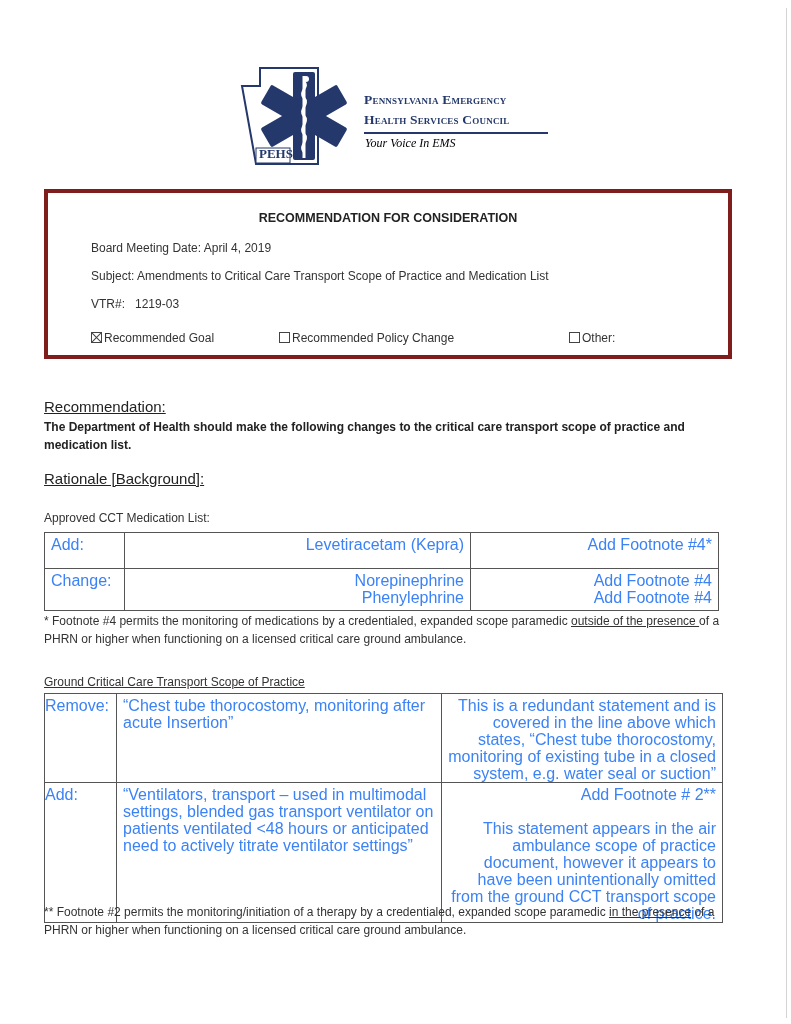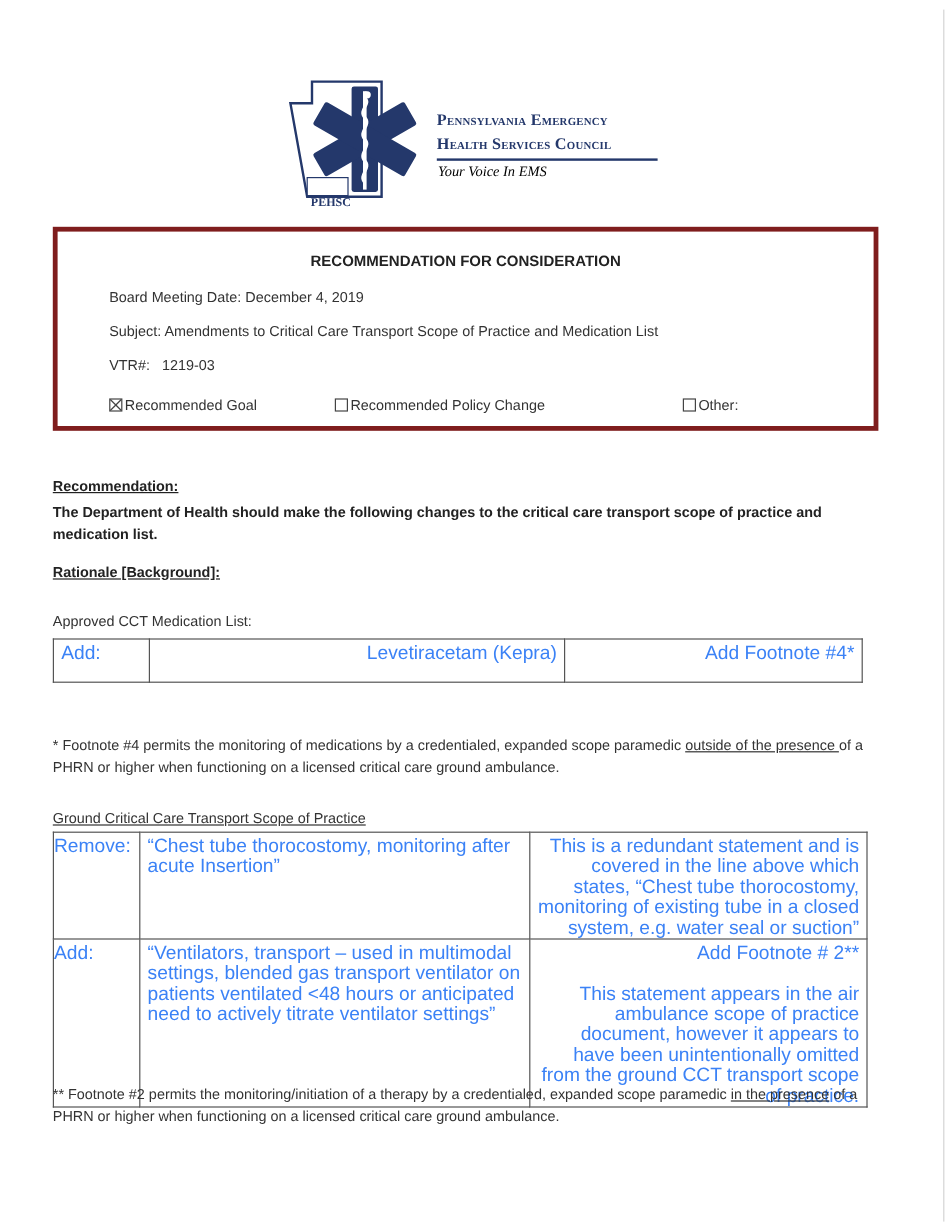--- a/index.html
+++ b/index.html
@@ -28,21 +28,21 @@
   .vtr-value { margin-left: 10px; }
   .committee { position: absolute; left: 277px; top: 104px; font-size: 12px; color: #333; white-space: nowrap; }
   .check { position: absolute; top: 138px; font-size: 12px; color: #333; white-space: nowrap; }
   .check .box { display: inline-block; width: 9px; height: 9px; border: 1px solid #444; position: relative; margin-right: 2px; vertical-align: -1px; }
   .check .box.x::before, .check .box.x::after { content: ""; position: absolute; left: 4px; top: -2px; width: 1px; height: 13px; background: #444; }
   .check .box.x::before { transform: rotate(45deg); }
   .check .box.x::after { transform: rotate(-45deg); }
   .c1 { left: 43px; } .c2 { left: 231px; } .c3 { left: 508px; padding-left: 13px; }
 
   
-  .heading-u { position: absolute; left: 44px; font-weight: bold; font-size: 12px; text-decoration: underline; color: #222; }
+  .heading-u { position: absolute; left: 44px; font-weight: normal; font-size: 15px; text-decoration: underline; color: #222; }
   .h-rec { top: 398px; }
   .h-rat { top: 470px; }
   .rec-text { position: absolute; left: 44px; top: 418px; width: 690px; font-weight: bold; font-size: 12px; line-height: 18px; color: #222; }
   .plain { position: absolute; left: 44px; font-size: 12px; color: #333; }
   .p-med { top: 511px; }
   .p-ground { top: 675px; text-decoration: underline; }
 
   
   table.doc { position: absolute; border-collapse: collapse; font-size: 16px; color: #3b82f6; }
   table.doc td { border: 1.5px solid #555; vertical-align: top; padding: 3px 6px 0 6px; line-height: 17px; }
@@ -81,32 +81,32 @@
       <rect x="-11" y="-44" width="22" height="88" rx="2" transform="rotate(60)"></rect>
       <rect x="-11" y="-44" width="22" height="88" rx="2" transform="rotate(-60)"></rect>
     </g>
 
     <rect x="64.5" y="12" width="3" height="82" fill="#ffffff"></rect>
     <path d="M66 18 C72 22 60 28 66 34 C72 40 60 46 66 52 C72 58 60 64 66 70 C72 76 60 82 66 88" fill="none" stroke="#ffffff" stroke-width="2.5"></path>
     <circle cx="68" cy="15" r="3" fill="#ffffff"></circle>
 
     <rect x="18" y="84" width="34" height="15" fill="#ffffff" stroke="#24386b" stroke-width="1"></rect>
   </svg>
-  <span style="position:absolute;left:21px;top:100px;font-family:'Liberation Serif',serif;font-weight:bold;font-size:10px;color:#24386b;">PEHSC</span>
+  <span style="position:absolute;left:21px;top:82px;font-family:'Liberation Serif',serif;font-weight:bold;font-size:13px;color:#24386b;">PEHSC</span>
   <div class="org-name">
     <span class="ln">Pennsylvania Emergency</span>
     <span class="ln">Health Services Council</span>
   </div>
   <div class="org-rule"></div>
   <div class="tagline">Your Voice In EMS</div>
 </div>
 
 <div class="rec-box">
   <div class="rec-title">RECOMMENDATION FOR CONSIDERATION</div>
-  <div class="rec-row r1">Board Meeting Date: December 4, 2019</div>
+  <div class="rec-row r1">Board Meeting Date: April 4, 2019</div>
   <div class="rec-row r2">Subject: Amendments to Critical Care Transport Scope of Practice and Medication List</div>
   <div class="rec-row r3">
     <span>VTR#:</span><span class="vtr-value">1219-03</span>
   </div>
   <div class="check c1">
     <span class="box x"></span><span>Recommended Goal</span>
   </div>
   <div class="check c2">
     <span class="box"></span><span>Recommended Policy Change</span>
   </div>
@@ -123,20 +123,31 @@
 
 <table class="doc t1">
   <tbody>
       <tr class="row-add">
     <td class="col1">Add:</td>
     <td class="col2">
       <span class="line">Levetiracetam (Kepra)</span>
     </td>
     <td class="col3">
       <span class="line">Add Footnote #4*</span>
+    </td>
+  </tr>
+  <tr class="row-change">
+    <td class="col1">Change:</td>
+    <td class="col2">
+      <span class="line">Norepinephrine</span>
+      <span class="line">Phenylephrine</span>
+    </td>
+    <td class="col3">
+      <span class="line">Add Footnote #4</span>
+      <span class="line">Add Footnote #4</span>
     </td>
   </tr>
 </tbody>
   </table>
 
 <div class="footnote fn4">
   <span>* Footnote #4 permits the monitoring of medications by a credentialed, expanded scope paramedic </span><span class="u">outside of the presence </span><span>of a PHRN or higher when functioning on a licensed critical care ground ambulance.</span>
 </div>
 
 <div class="plain p-ground">Ground Critical Care Transport Scope of Practice</div>

